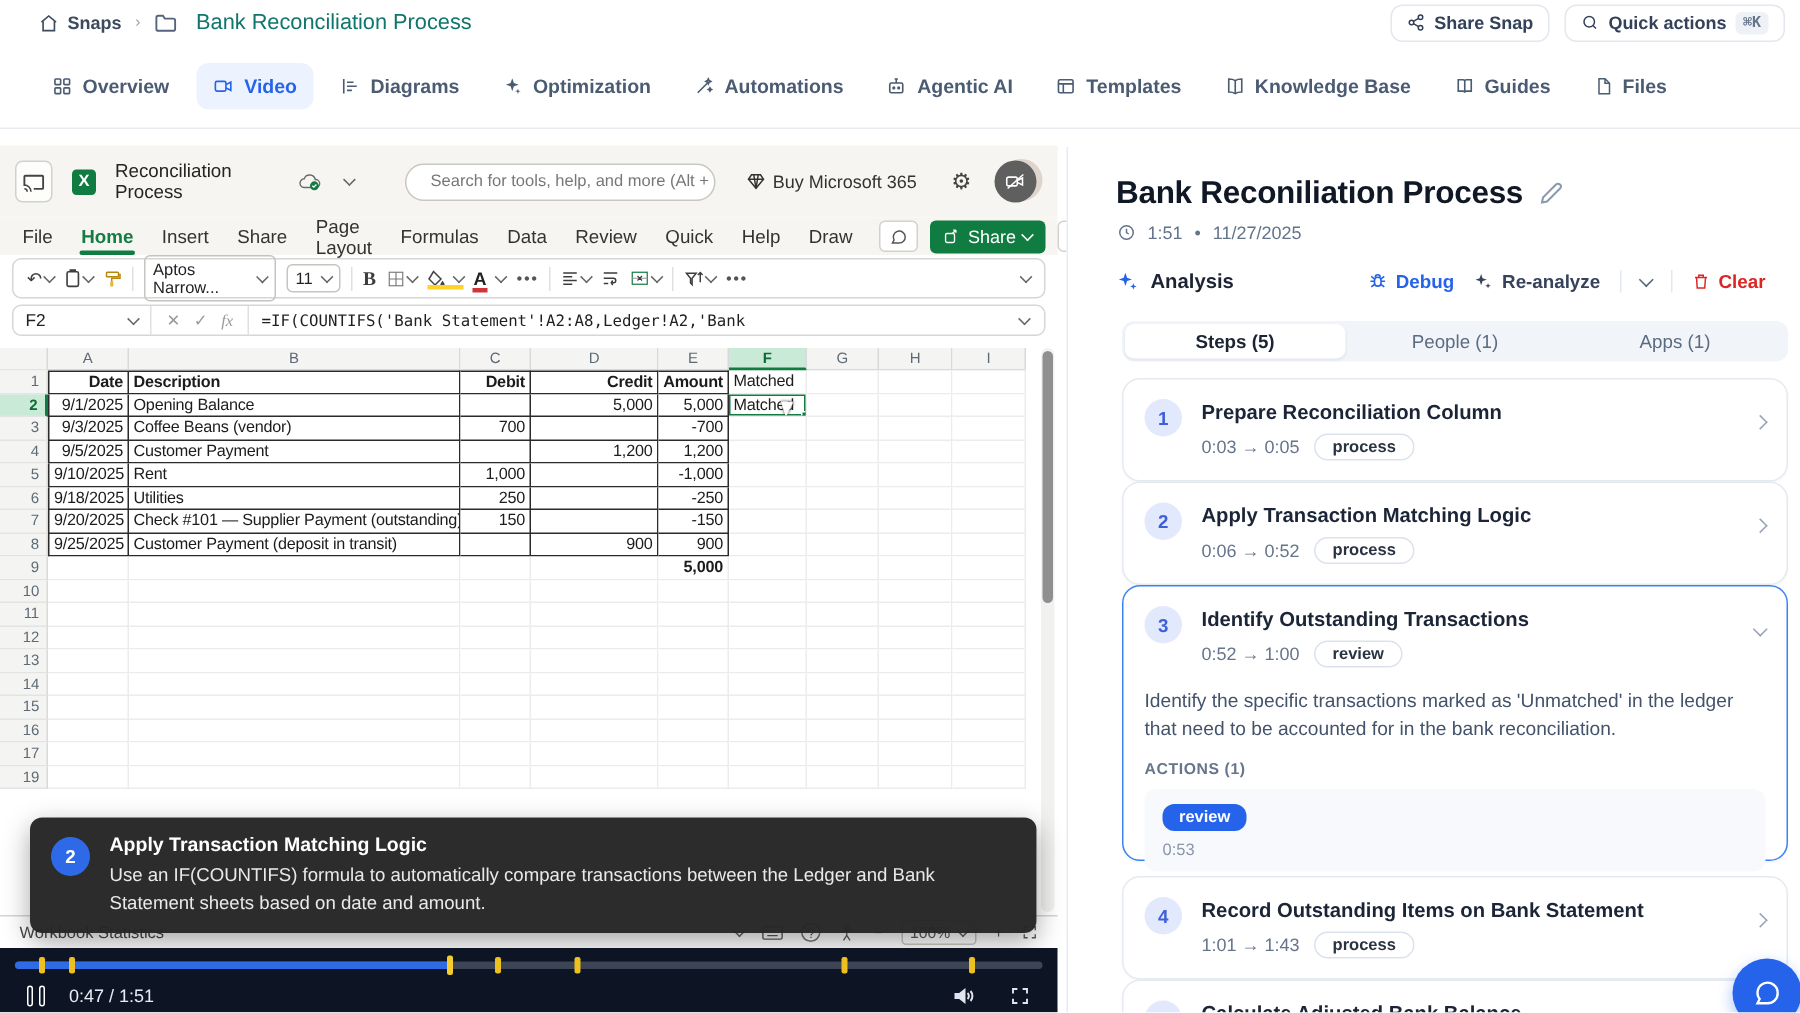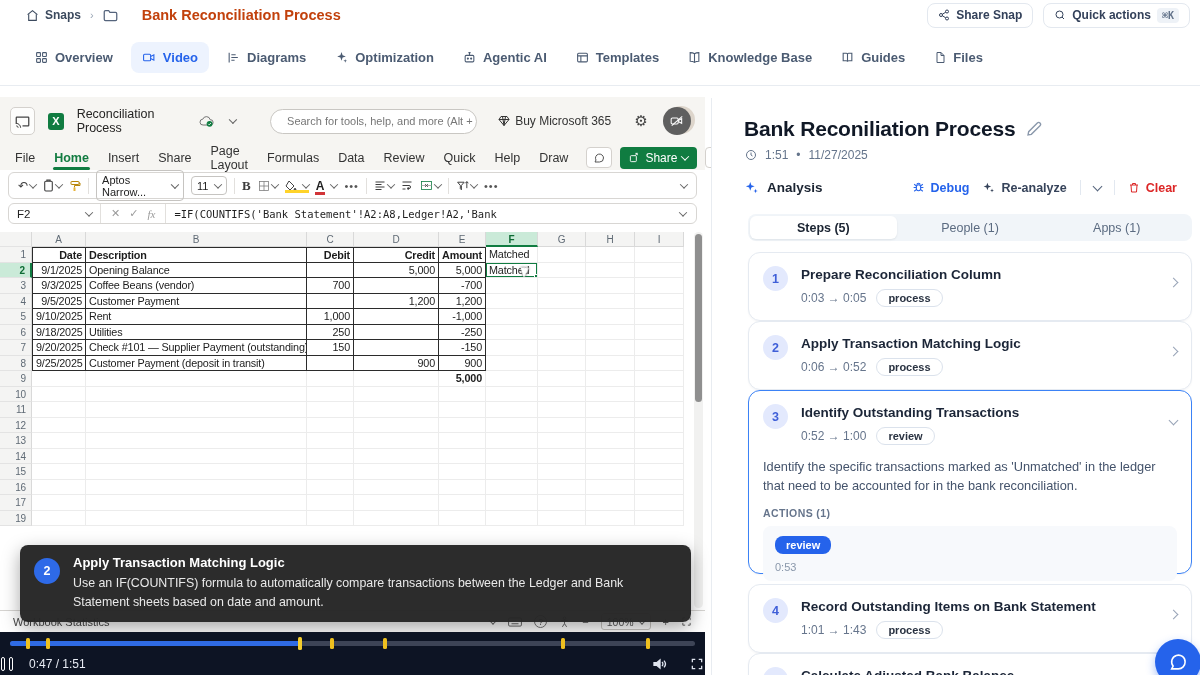--- a/index.html
+++ b/index.html
@@ -5,21 +5,21 @@
   * { margin:0; padding:0; box-sizing:border-box; }
   html,body { width:1200px; height:675px; overflow:hidden; background:#fff; }
   body { font-family:"Liberation Sans", sans-serif; color:#1b2433; }
   .app { position:relative; width:1200px; height:675px; overflow:hidden; background:#fff; }
 
   
   .topbar { position:absolute; top:0; left:0; width:100%; height:30px; display:flex; align-items:center; padding:0 10px 0 26px; }
   .crumb { display:flex; align-items:center; gap:9px; }
   .crumb .home-btn { display:flex; align-items:center; gap:6px; color:#3c4a5e; font-size:12px; font-weight:600; cursor:pointer; }
   .crumb .sep { color:#9aa6b5; font-size:11px; }
-  .crumb .doc-title { display:flex; align-items:center; gap:24px; font-size:14.5px; font-weight:700; color:#c2410c; }
+  .crumb .doc-title { display:flex; align-items:center; gap:13px; font-size:14.5px; font-weight:400; color:#0f766e; }
   .top-actions { margin-left:auto; display:flex; gap:10px; }
   .tbtn { display:flex; align-items:center; gap:6px; height:25px; padding:0 10px; border:1px solid #e3e8ef; border-radius:8px; background:#fff; font-size:12px; font-weight:600; color:#33415a; cursor:pointer; }
   .kbd { background:#eef2f7; border-radius:4px; font-size:10px; color:#64748b; padding:2px 5px; font-family:"DejaVu Sans Mono", monospace; }
 
   
   .navbar { position:absolute; top:30px; left:0; width:100%; height:56px; border-bottom:1px solid #e8ecf1; display:flex; align-items:center; gap:7px; padding:0 24px; }
   .ntab { display:flex; align-items:center; gap:7px; padding:8px 11px; border-radius:8px; font-size:13px; font-weight:600; color:#4b5b72; cursor:pointer; white-space:nowrap; }
   .ntab svg { flex:0 0 auto; }
   .ntab.active { color:#2563eb; background:#edf3fe; }
 
@@ -99,21 +99,21 @@
   .cap-num { flex:0 0 auto; width:26px; height:26px; border-radius:50%; background:#2e6ae8; color:#fff; font-size:12.5px; font-weight:700; display:flex; align-items:center; justify-content:center; margin-top:3px; }
   .cap-title { font-size:13px; font-weight:700; margin-bottom:4px; }
   .cap-body { font-size:12.4px; color:#e9e9e9; line-height:1.5; }
 
   
   .player { position:absolute; top:546px; left:0; width:705px; height:43px; background:#0d1424; z-index:6; }
   .timeline { position:absolute; top:9px; left:10px; width:685px; height:5px; background:#3d4456; border-radius:3px; cursor:pointer; }
   .tl-fill { height:100%; background:#2f6be4; border-radius:3px 0 0 3px; }
   .marker { position:absolute; top:-3px; width:4px; height:11px; background:#eec01f; border-radius:1.5px; transform:translateX(-50%); }
   .playhead { position:absolute; top:-4px; width:4px; height:13px; background:#f5ce2e; border-radius:1.5px; transform:translateX(-50%); }
-  .pctrl { position:absolute; top:20px; left:0; width:100%; height:23px; display:flex; align-items:center; padding:0 1px; }
+  .pctrl { position:absolute; top:20px; left:0; width:100%; height:23px; display:flex; align-items:center; padding:0 18px; }
   .pause { display:flex; gap:4px; cursor:pointer; }
   .pause i { display:block; width:4px; height:14px; border:1.6px solid #fff; border-radius:2px; }
   .ptime { margin-left:16px; font-size:12px; color:#e8ecf4; }
   .pright { margin-left:auto; display:flex; align-items:center; gap:22px; color:#dfe4ee; }
 
   
   .panel { position:absolute; left:711px; top:12px; width:489px; height:589px; border-left:1px solid #e8ecf1; background:#fff; }
   .p-title { position:absolute; left:32px; top:19px; display:flex; align-items:center; gap:11px; font-size:21px; font-weight:700; color:#101826; letter-spacing:-0.2px; }
   .p-meta { position:absolute; left:33px; top:50px; display:flex; align-items:center; gap:8px; font-size:12px; color:#64748b; }
   .p-analysis { position:absolute; left:32px; top:82px; width:433px; display:flex; align-items:center; }
@@ -221,20 +221,27 @@
           <path d="M8 7h8M8 12h12M8 17h6"></path>
         </svg>
       <span>Diagrams</span>
     </div>
     <div class="ntab">
       <svg width="13" height="13" viewBox="0 0 24 24" fill="currentColor">
           <path d="M12 2l2 6 6 2-6 2-2 6-2-6-6-2 6-2z"></path>
           <path d="M19 15l.9 2.6L22.5 18l-2.6.9L19 21.5l-.9-2.6L15.5 18l2.6-.9z"></path>
         </svg>
       <span>Optimization</span>
+    </div>
+    <div class="ntab">
+      <svg width="13" height="13" viewBox="0 0 24 24" fill="none" stroke="currentColor" stroke-width="2">
+          <path d="m4 20 12-12"></path>
+          <path d="m17 3 1 2 2 1-2 1-1 2-1-2-2-1 2-1zM19 14l.7 1.3L21 16l-1.3.7L19 18l-.7-1.3L17 16l1.3-.7z"></path>
+        </svg>
+      <span>Automations</span>
     </div>
     <div class="ntab">
       <svg width="13" height="13" viewBox="0 0 24 24" fill="none" stroke="currentColor" stroke-width="2">
           <rect x="4" y="8" width="16" height="12" rx="2"></rect>
           <path d="M12 8V4m-2-1h4"></path>
           <circle cx="9" cy="14" r="1" fill="currentColor"></circle>
           <circle cx="15" cy="14" r="1" fill="currentColor"></circle>
         </svg>
       <span>Agentic AI</span>
     </div>

